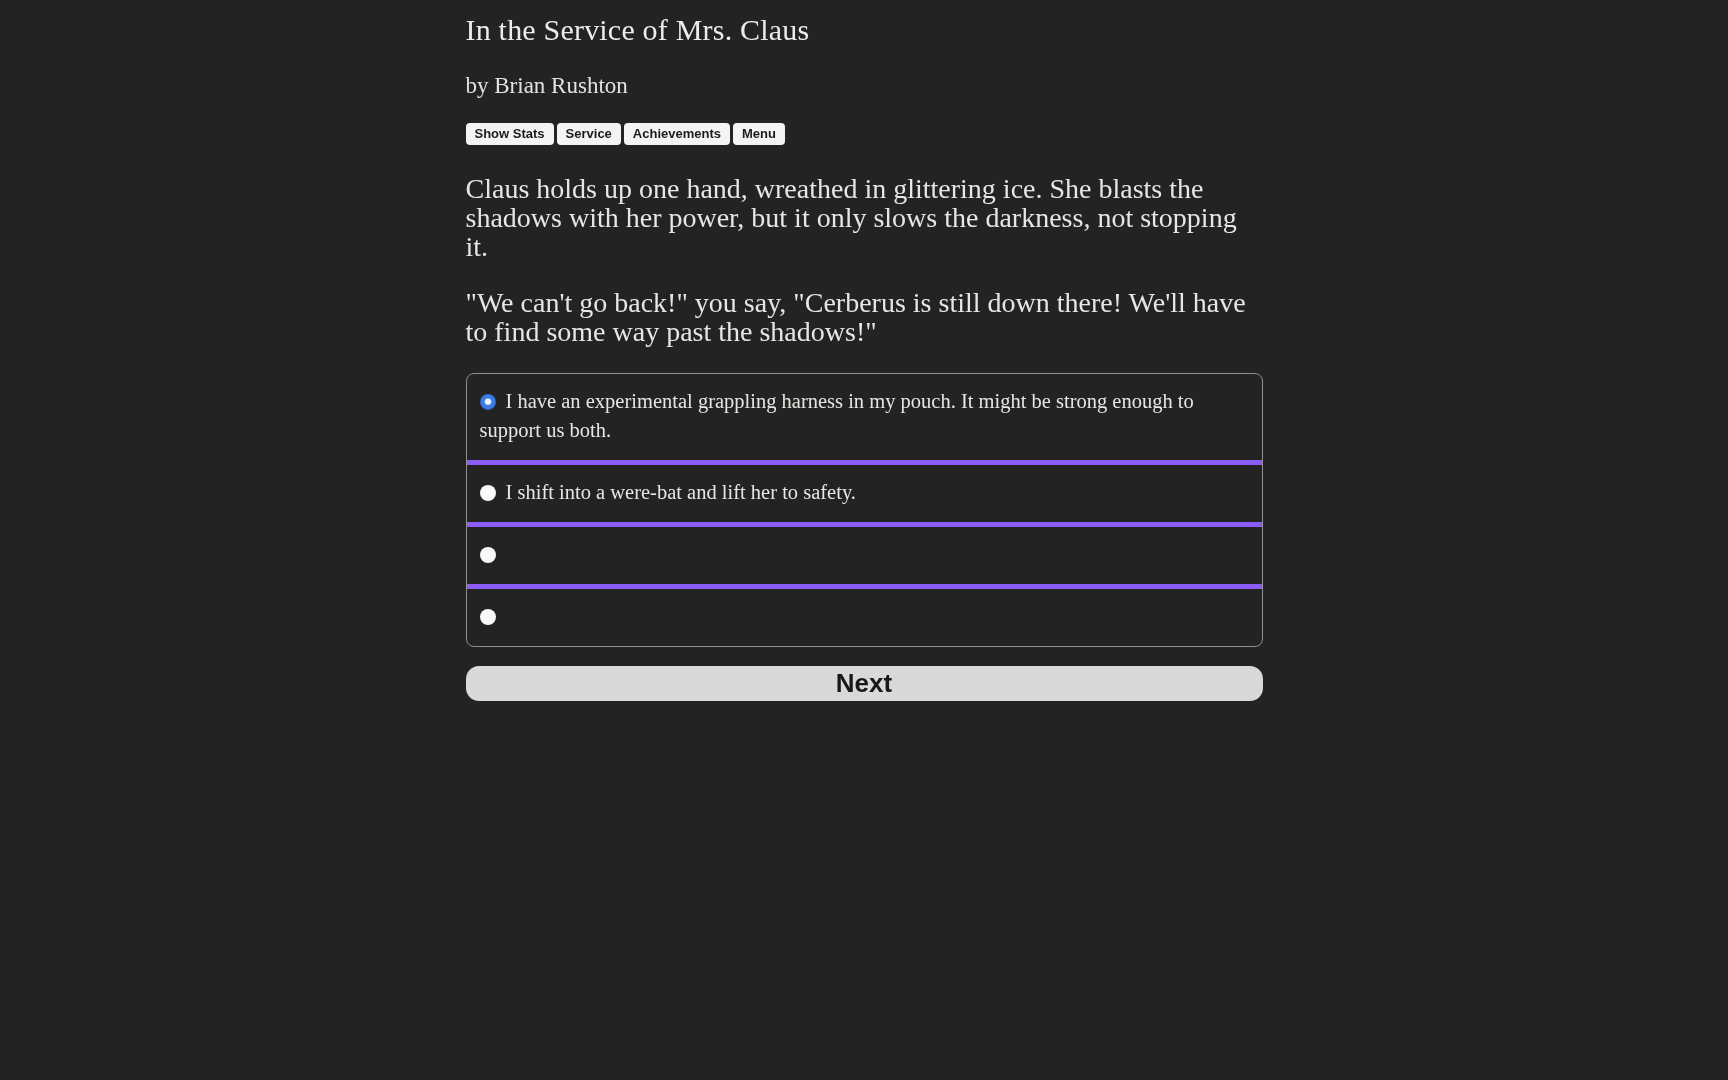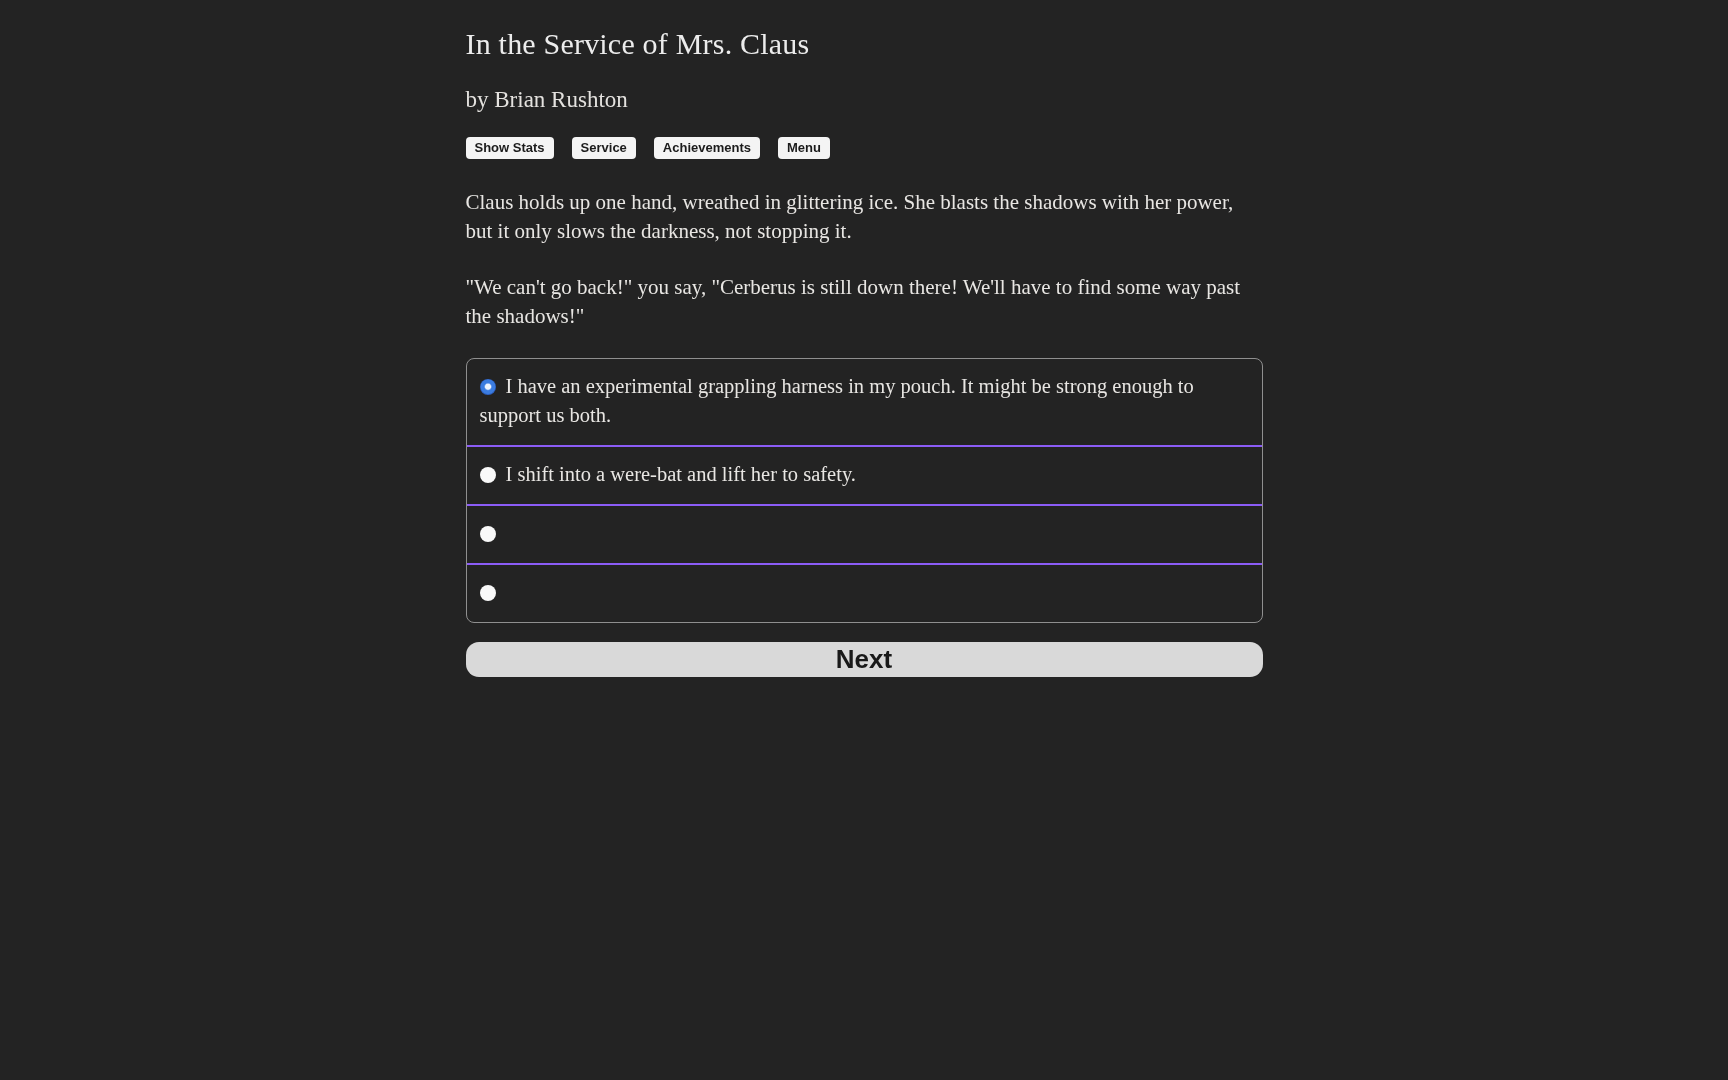--- a/index.html
+++ b/index.html
@@ -6,70 +6,70 @@
   html, body {
     width: 1728px;
     height: 1080px;
     background: #232323;
     font-family: "Liberation Serif", "DejaVu Serif", serif;
     overflow: hidden;
   }
   .page {
     width: 797px;
     margin: 0 auto;
-    padding-top: 27px;
+    padding-top: 13px;
     color: #e8e6e3;
   }
   .title {
     font-size: 30px;
     font-weight: 400;
     color: #ececec;
     letter-spacing: 0.2px;
     margin-bottom: 26px;
   }
   .byline {
     font-size: 23px;
     font-weight: 400;
     color: #e4e2df;
     margin-bottom: 24px;
   }
   .toolbar {
     display: flex;
-    gap: 18px;
+    gap: 3px;
     margin-bottom: 29px;
   }
   .toolbar button {
     font-family: "Liberation Sans", "DejaVu Sans", sans-serif;
     font-size: 13px;
     font-weight: 600;
     color: #1b1b1b;
     background: #f4f4f4;
     border: none;
     border-radius: 4px;
     padding: 3px 9px 4px 9px;
     height: 22px;
     line-height: 15px;
     cursor: pointer;
   }
   .story p {
-    font-size: 21px;
+    font-size: 28px;
     line-height: 29px;
     margin-bottom: 27px;
     color: #e8e6e3;
   }
   .choice-box {
     border: 1px solid #8f8f8f;
     border-radius: 8px;
     margin-top: 25px;
     overflow: hidden;
   }
   .choice-row {
     display: block;
     padding: 13px 14px 15px 13px;
-    border-bottom: 2px solid #8b5cf6;
+    border-bottom: 5px solid #8b5cf6;
     font-size: 20.5px;
     line-height: 29px;
     color: #e8e6e3;
     cursor: pointer;
   }
   .choice-row:last-child { border-bottom: none; }
   .radio {
     display: inline-block;
     width: 16px;
     height: 16px;

